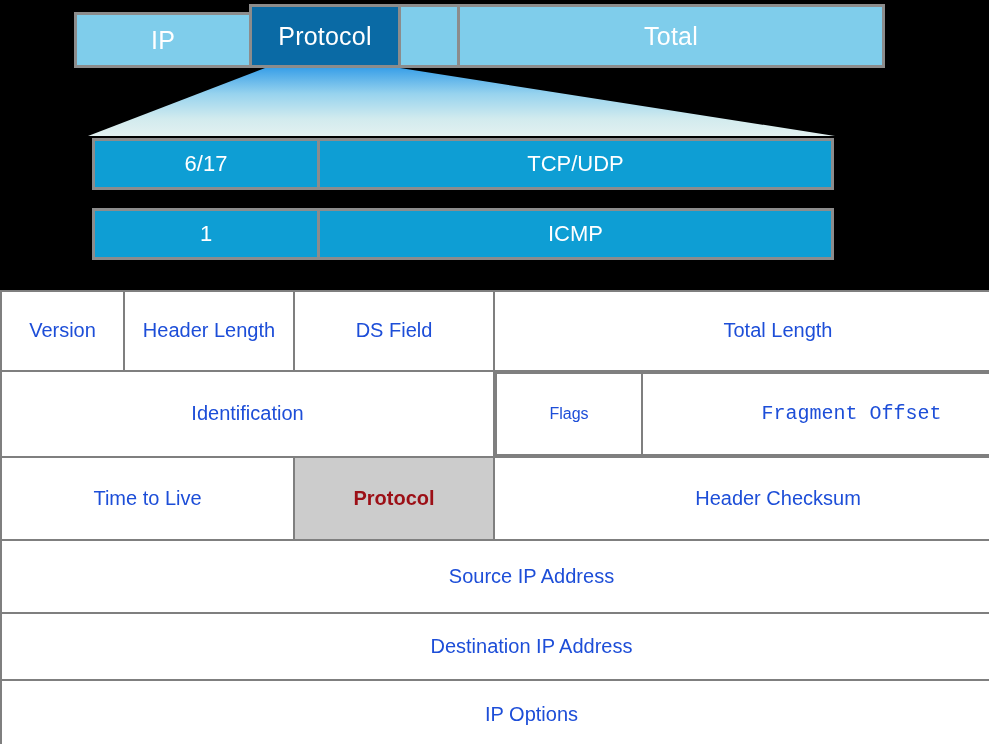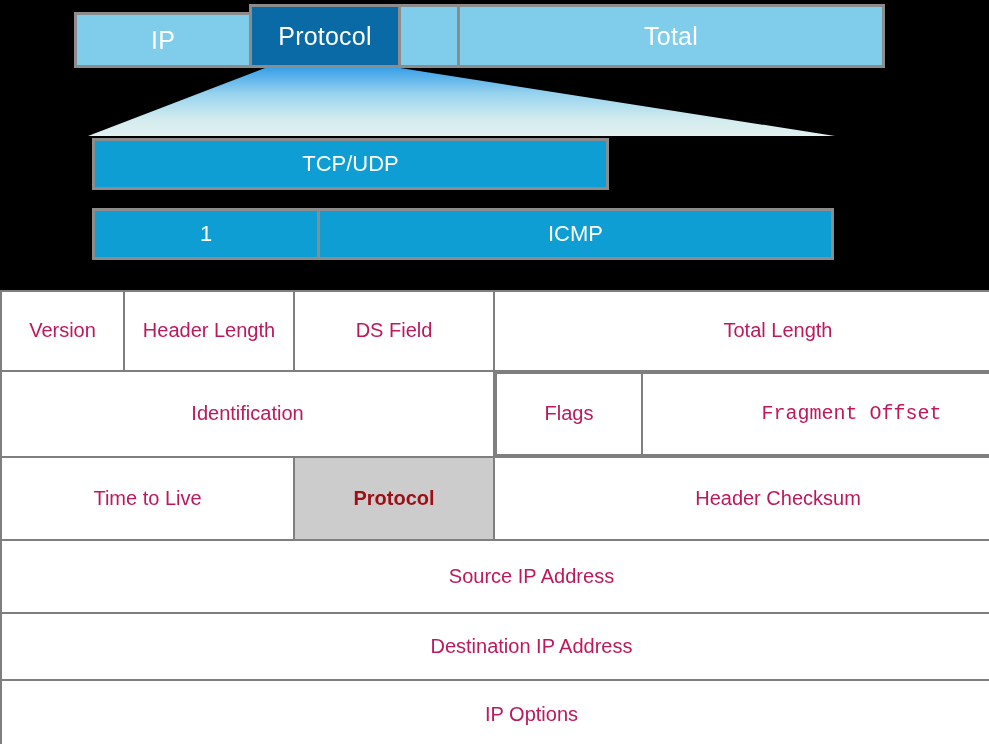--- a/index.html
+++ b/index.html
@@ -95,21 +95,21 @@
     left: 0;
     top: 290px;
     width: 989px;
     border-collapse: collapse;
     table-layout: fixed;
   }
   .ipheader td {
     box-sizing: border-box;
     border: 2px solid #7f7f7f;
     background: #ffffff;
-    color: #be185d;
+    color: #1d4ed8;
     font-size: 20px;
     text-align: center;
     vertical-align: middle;
     line-height: 1.18;
     padding: 2px 4px;
   }
   .r1 td { height: 80px; }
   .r2 td { height: 82px; }
   .r3 td { height: 83px; }
   .r4 td { height: 73px; }
@@ -164,20 +164,23 @@
           <stop offset="38%" stop-color="#97d3ee"></stop>
           <stop offset="75%" stop-color="#d2ebee"></stop>
           <stop offset="100%" stop-color="#e3f1f1"></stop>
         </linearGradient>
       </defs>
       <polygon points="185,0 320,0 755,68 8,68" fill="url(#funnelGrad)"></polygon>
     </svg>
   </div>
 
   <div class="exp-row exp-row-1">
+    <div class="exp-cell exp-num">
+      <span>6/17</span>
+    </div>
     <div class="exp-cell exp-name">
       <span>TCP/UDP</span>
     </div>
   </div>
 
   <div class="exp-row exp-row-2">
     <div class="exp-cell exp-num">
       <span>1</span>
     </div>
     <div class="exp-cell exp-name">
@@ -192,21 +195,21 @@
         <td style="width:170px">Header Length</td>
         <td style="width:200px">DS Field</td>
         <td style="width:568px">Total Length</td>
       </tr>
       <tr class="r2">
         <td colspan="3">Identification</td>
         <td style="padding:0;border:0;">
           <table style="width:100%;height:100%;border-collapse:collapse;table-layout:fixed;">
             <tbody>
                 <tr>
-              <td style="width:146px;height:82px;border:2px solid #7f7f7f;font-size:20px;text-align:center;vertical-align:middle;background:#fff;font-family:'Liberation Sans',sans-serif;">Flags</td>
+              <td style="width:146px;height:82px;border:2px solid #7f7f7f;font-size:16px;text-align:center;vertical-align:middle;background:#fff;font-family:'Liberation Sans',sans-serif;">Flags</td>
               <td style="border:2px solid #7f7f7f;font-size:20px;text-align:center;vertical-align:middle;background:#fff;font-family:Liberation Mono, monospace;">Fragment Offset</td>
             </tr>
           </tbody>
             </table>
         </td>
       </tr>
       <tr class="r3">
         <td colspan="2">Time to Live</td>
         <td class="hl">Protocol</td>
         <td>Header Checksum</td>

